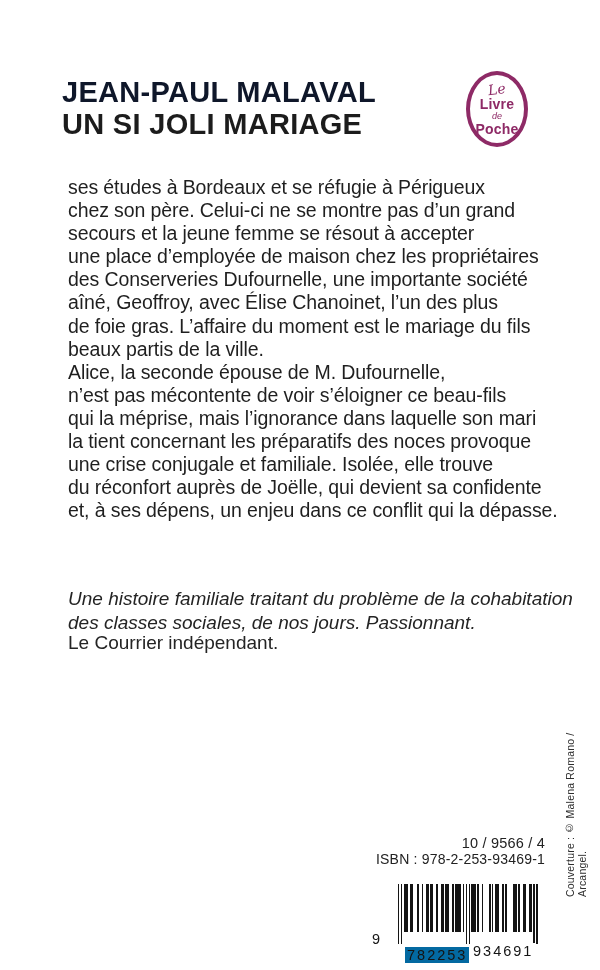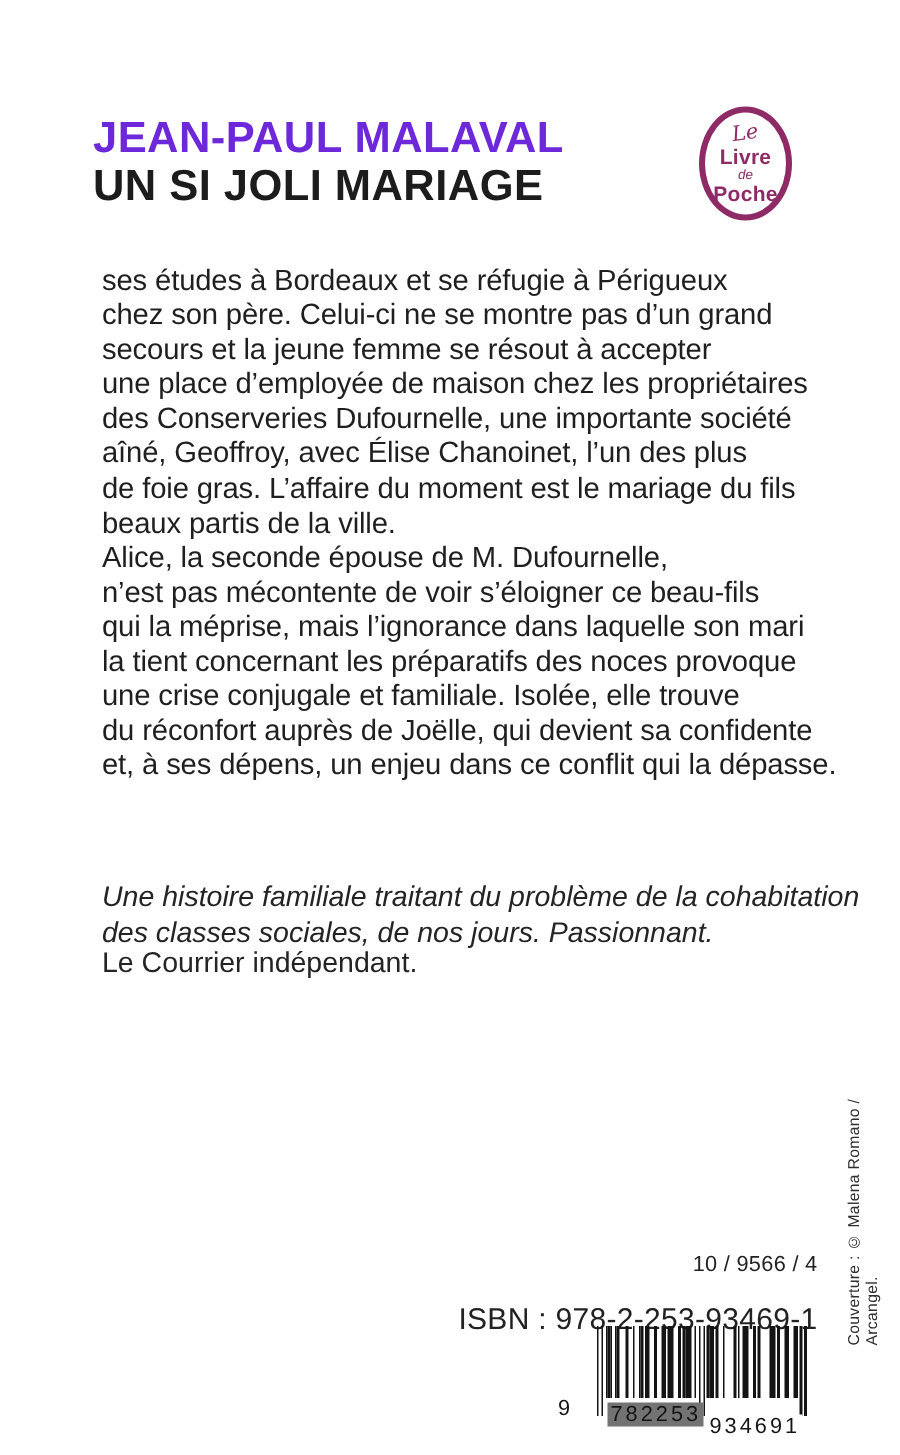--- a/index.html
+++ b/index.html
@@ -6,21 +6,21 @@
   body{
     width:600px;height:970px;position:relative;background:#ffffff;
     font-family:"Liberation Sans",sans-serif;overflow:hidden;
     -webkit-font-smoothing:antialiased;
   }
   .abs{position:absolute;}
 
   
   .author{
     left:62px;top:76px;font-size:29px;font-weight:bold;
-    color:#6d28d9;letter-spacing:.3px;
+    color:#0f172a;letter-spacing:.3px;
   }
   .title{
     left:62px;top:108px;font-size:29px;font-weight:bold;
     color:#1c1c1c;letter-spacing:.3px;
   }
 
   
   .logo{
     left:466px;top:71px;width:54px;height:68px;
     border:4px solid #8e2a66;border-radius:50%;
@@ -46,31 +46,31 @@
     font-style:italic;color:#242424;white-space:nowrap;
   }
   .attribution{
     left:68px;top:632px;width:460px;text-align:left;
     font-size:19px;color:#242424;
   }
 
   
   .printinfo{right:55px;top:835px;text-align:right;color:#222;}
   .print-code{font-size:14.5px;letter-spacing:.2px;}
-  .isbn-line{font-size:20px;letter-spacing:.2px;margin-top:18px;}
+  .isbn-line{font-size:14px;letter-spacing:.2px;margin-top:0;}
 
   .barcode{right:62px;top:884px;width:140px;height:66px;}
   .bars{display:flex;align-items:flex-start;width:140px;height:60px;}
   .module{flex:0 0 1.4737px;height:48px;}
   .module.bar{background:#141414;}
   .module.guard{height:60px;}
   .bc-digits{position:absolute;left:0;top:47px;width:140px;height:18px;
     font-size:14.5px;color:#141414;letter-spacing:2px;}
   .bc-digit-first{position:absolute;left:-26px;top:0;letter-spacing:0;}
-  .bc-group1{position:absolute;left:7px;top:4px;background:#737373;padding:0 2px;}
+  .bc-group1{position:absolute;left:7px;top:16px;background:#0369a1;padding:0 2px;}
   .bc-group2{position:absolute;left:73px;top:12px;background:#fff;padding:0 2px;}
 
   
   .credit{
     right:17px;bottom:73px;height:200px;width:15px;
     writing-mode:vertical-rl;transform:rotate(180deg);
     font-size:10.5px;color:#2e2e2e;letter-spacing:.2px;
     display:flex;align-items:center;
   }
 </style>

